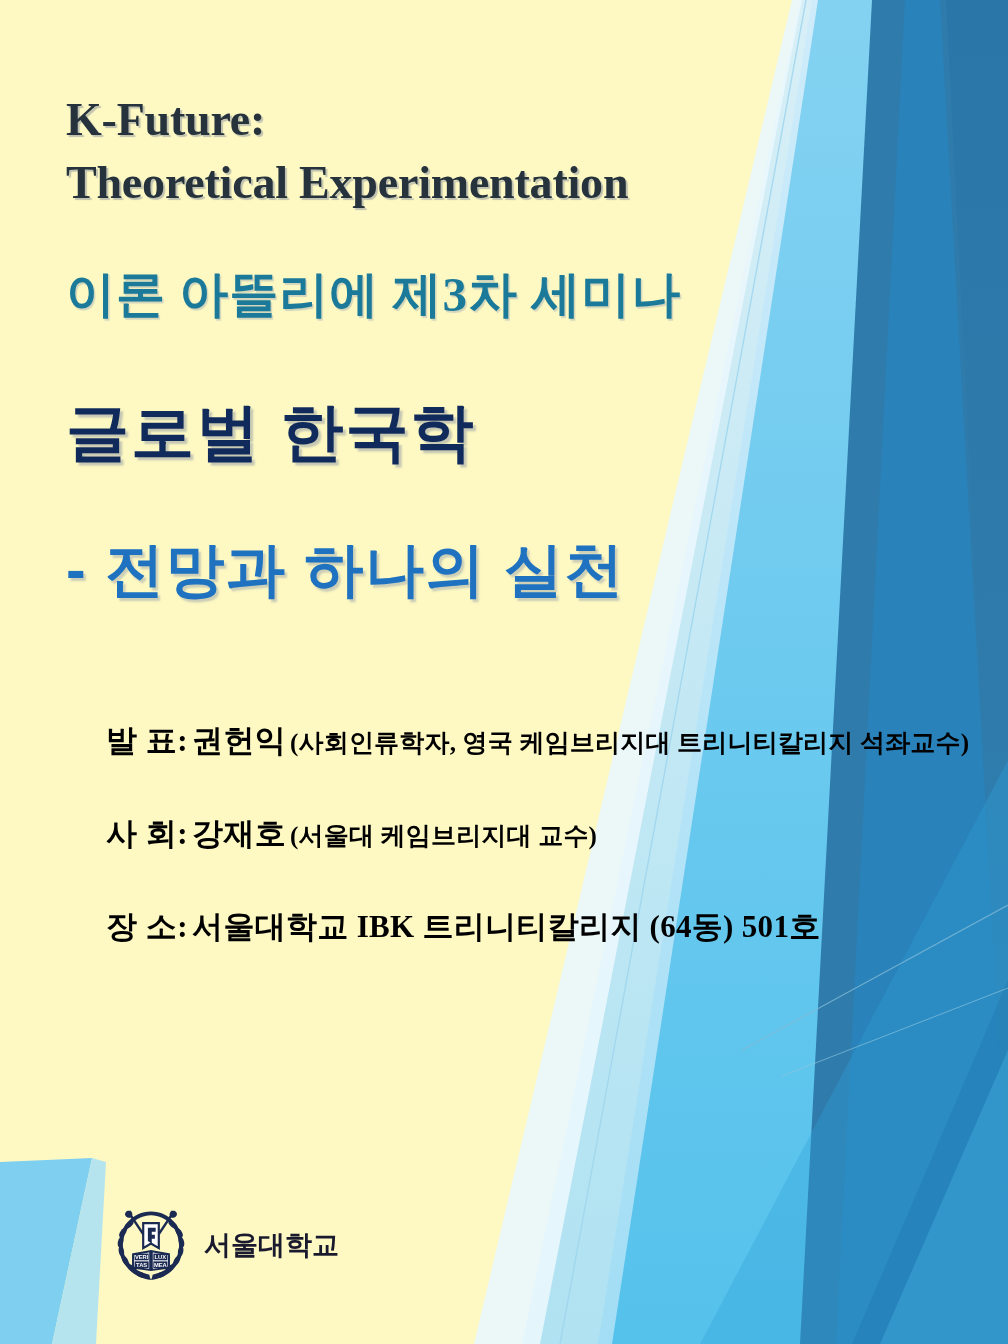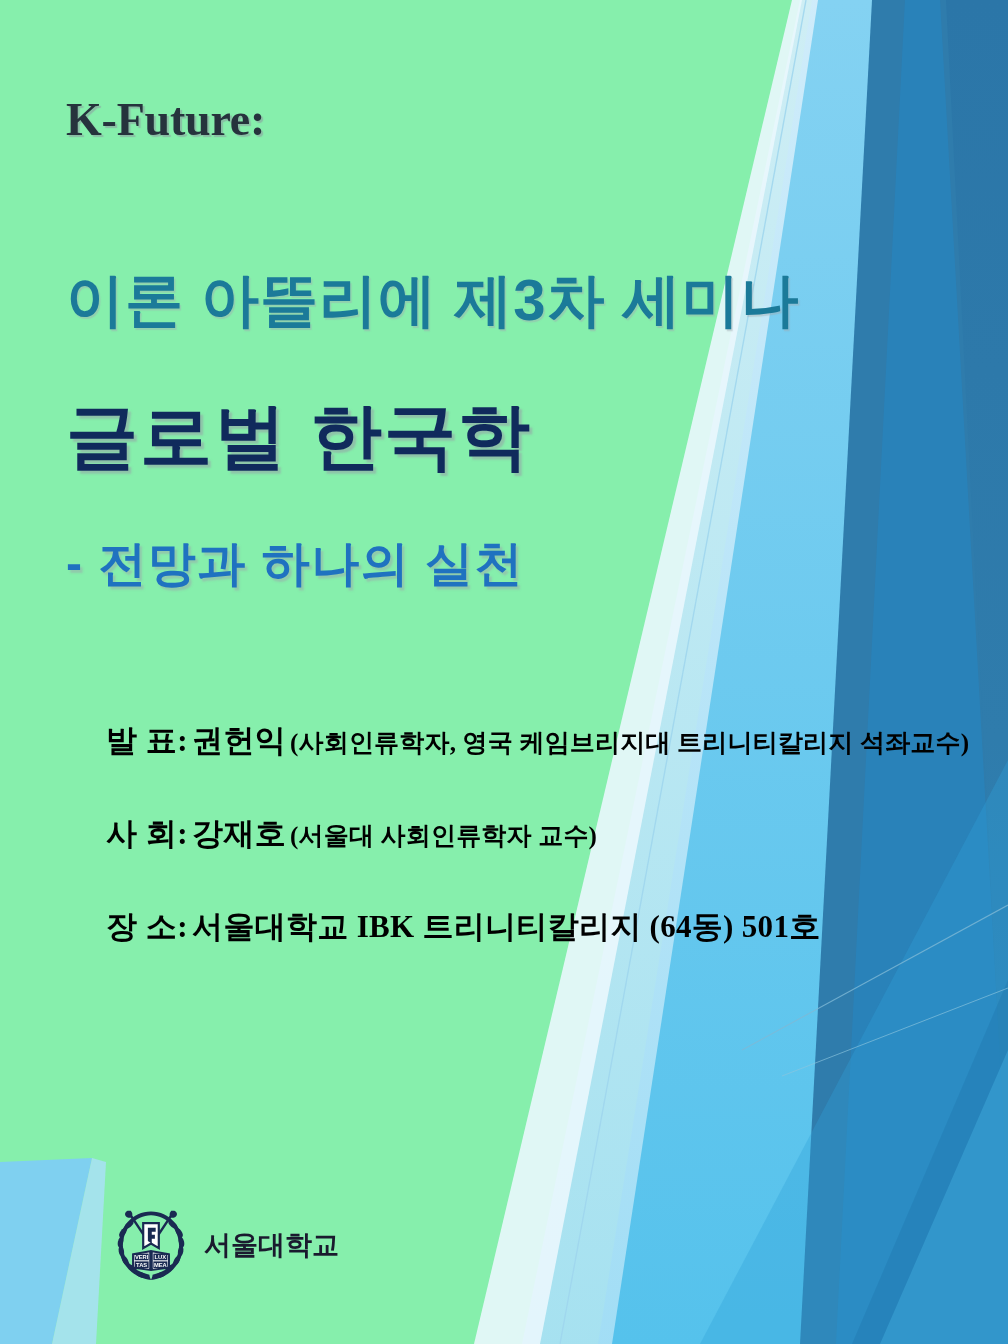--- a/index.html
+++ b/index.html
@@ -5,21 +5,21 @@
 <style>
   html, body {
     margin: 0;
     padding: 0;
     background: #ffffff;
   }
   #poster {
     position: relative;
     width: 1008px;
     height: 1344px;
-    background: #86efac;
+    background: #fef9c3;
     overflow: hidden;
     font-family: "Liberation Serif", "DejaVu Serif", serif;
   }
 
   
   #deco {
     position: absolute;
     inset: 0;
     width: 1008px;
     height: 1344px;
@@ -45,48 +45,48 @@
     letter-spacing: -0.2px;
     color: #26333d;
     text-shadow: 2px 2px 1px rgba(140,150,158,0.55);
   }
   .eng-title .l2 { display: block; }
 
   .kor-sub {
     position: absolute;
     left: 66px;
     top: 262px;
-    font-family: Liberation Sans, sans-serif;
-    font-weight: 700;
-    font-size: 58px;
+    font-family: Liberation Serif, serif;
+    font-weight: 700;
+    font-size: 49px;
     letter-spacing: 1px;
     color: #1b7a99;
     text-shadow: 1.5px 1.5px 1px rgba(160,170,178,0.45);
   }
 
   .main-title {
     position: absolute;
     left: 66px;
     top: 398px;
     font-family: "Liberation Sans", "DejaVu Sans", sans-serif;
     font-weight: 700;
-    font-size: 72px;
+    font-size: 63px;
     line-height: 1.08;
     letter-spacing: 2px;
     color: #102a5c;
     text-shadow: 3px 3px 2px rgba(150,158,166,0.55);
   }
 
   .main-title-sub {
     position: absolute;
     left: 66px;
     top: 538px;
     font-family: "Liberation Sans", "DejaVu Sans", sans-serif;
     font-weight: 700;
-    font-size: 48px;
+    font-size: 59px;
     line-height: 1.1;
     letter-spacing: 1.5px;
     color: #1f72c0;
     text-shadow: 2.5px 2.5px 2px rgba(155,165,172,0.5);
   }
 
   .details {
     position: absolute;
     left: 66px;
     top: 720px;
@@ -181,39 +181,40 @@
     <line x1="1008" y1="988" x2="782" y2="1076" stroke="#8cc5de" stroke-width="1" opacity="0.65"></line>
 
     <polygon points="0,1162 92,1158 52,1344 0,1344" fill="#7fd0f0"></polygon>
     <polygon points="52,1344 92,1158 106,1162 96,1344" fill="#a9e0f6" opacity="0.85"></polygon>
   </svg>
 
   <div id="content">
 
     <div class="eng-title">
       <span class="l1">K-Future:</span>
+      <span class="l2">Theoretical Experimentation</span>
     </div>
 
     <div class="kor-sub">이론 아뜰리에 제3차 세미나</div>
 
     <div class="main-title">글로벌 한국학</div>
     <div class="main-title-sub">- 전망과 하나의 실천</div>
 
     <div class="details">
 
       <div class="detail-row">
         <span class="d-label">발 표:</span>
         <span class="d-main">권헌익</span>
         <span class="d-paren">(사회인류학자, 영국 케임브리지대 트리니티칼리지 석좌교수)</span>
       </div>
 
       <div class="detail-row">
         <span class="d-label">사 회:</span>
         <span class="d-main">강재호</span>
-        <span class="d-paren">(서울대 사회인류학자 교수)</span>
+        <span class="d-paren">(서울대 케임브리지대 교수)</span>
       </div>
 
 
       <div class="detail-row">
         <span class="d-label">장 소:</span>
         <span class="d-main">서울대학교 IBK 트리니티칼리지 (64동) 501호</span>
       </div>
 
     </div>
 

